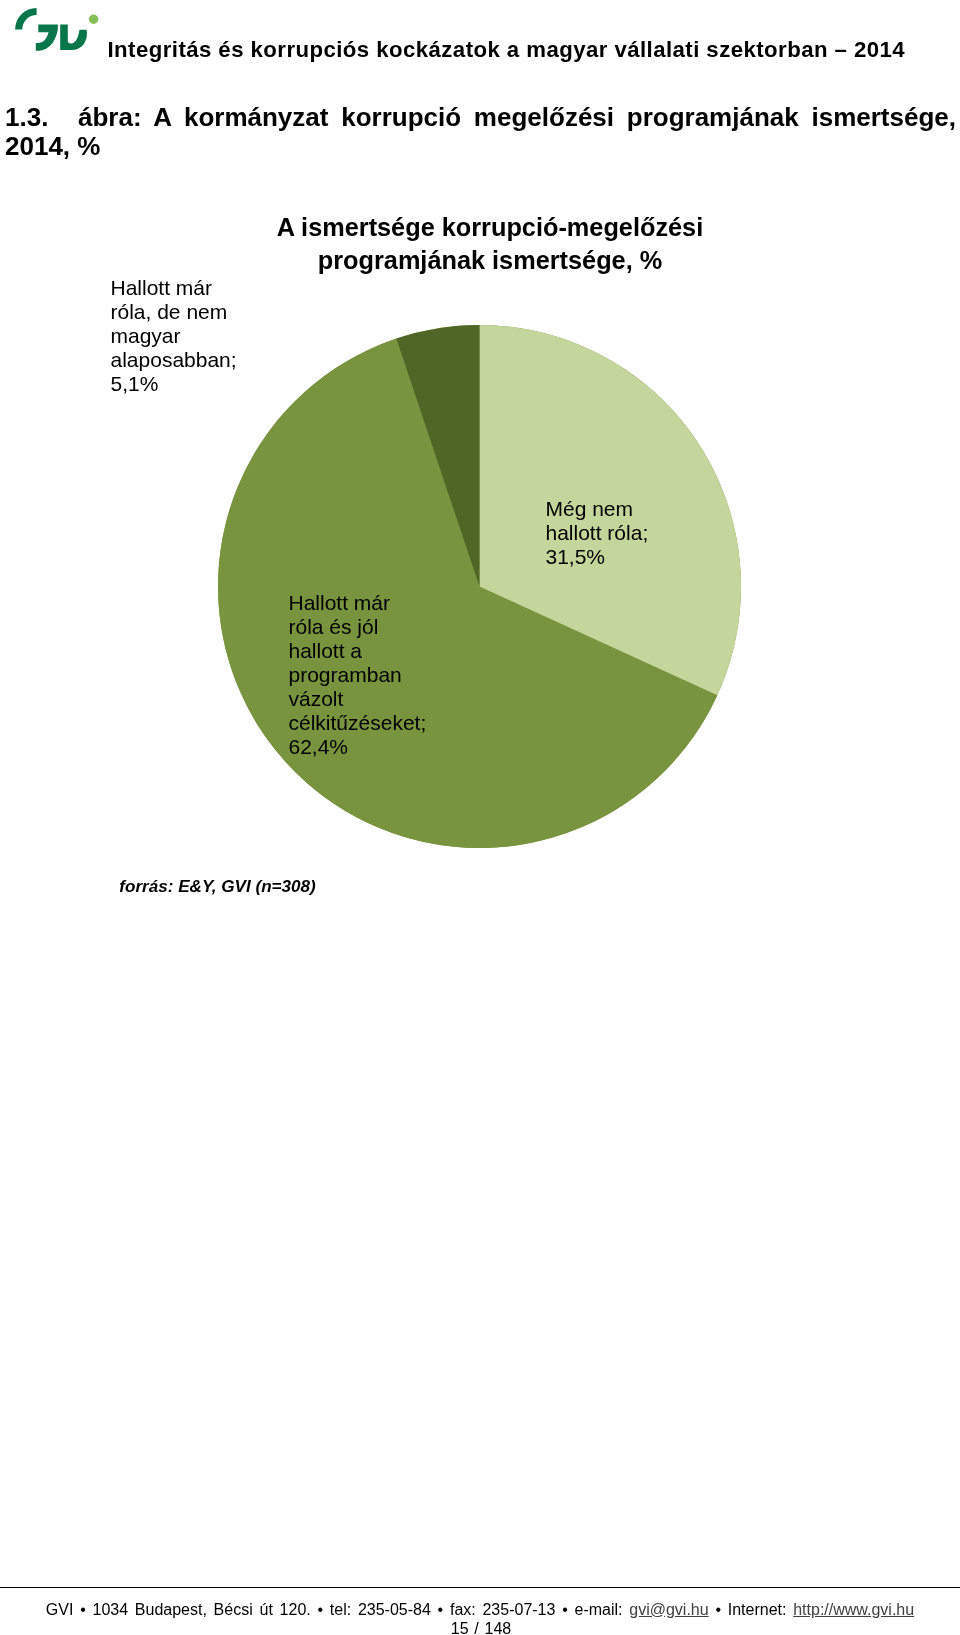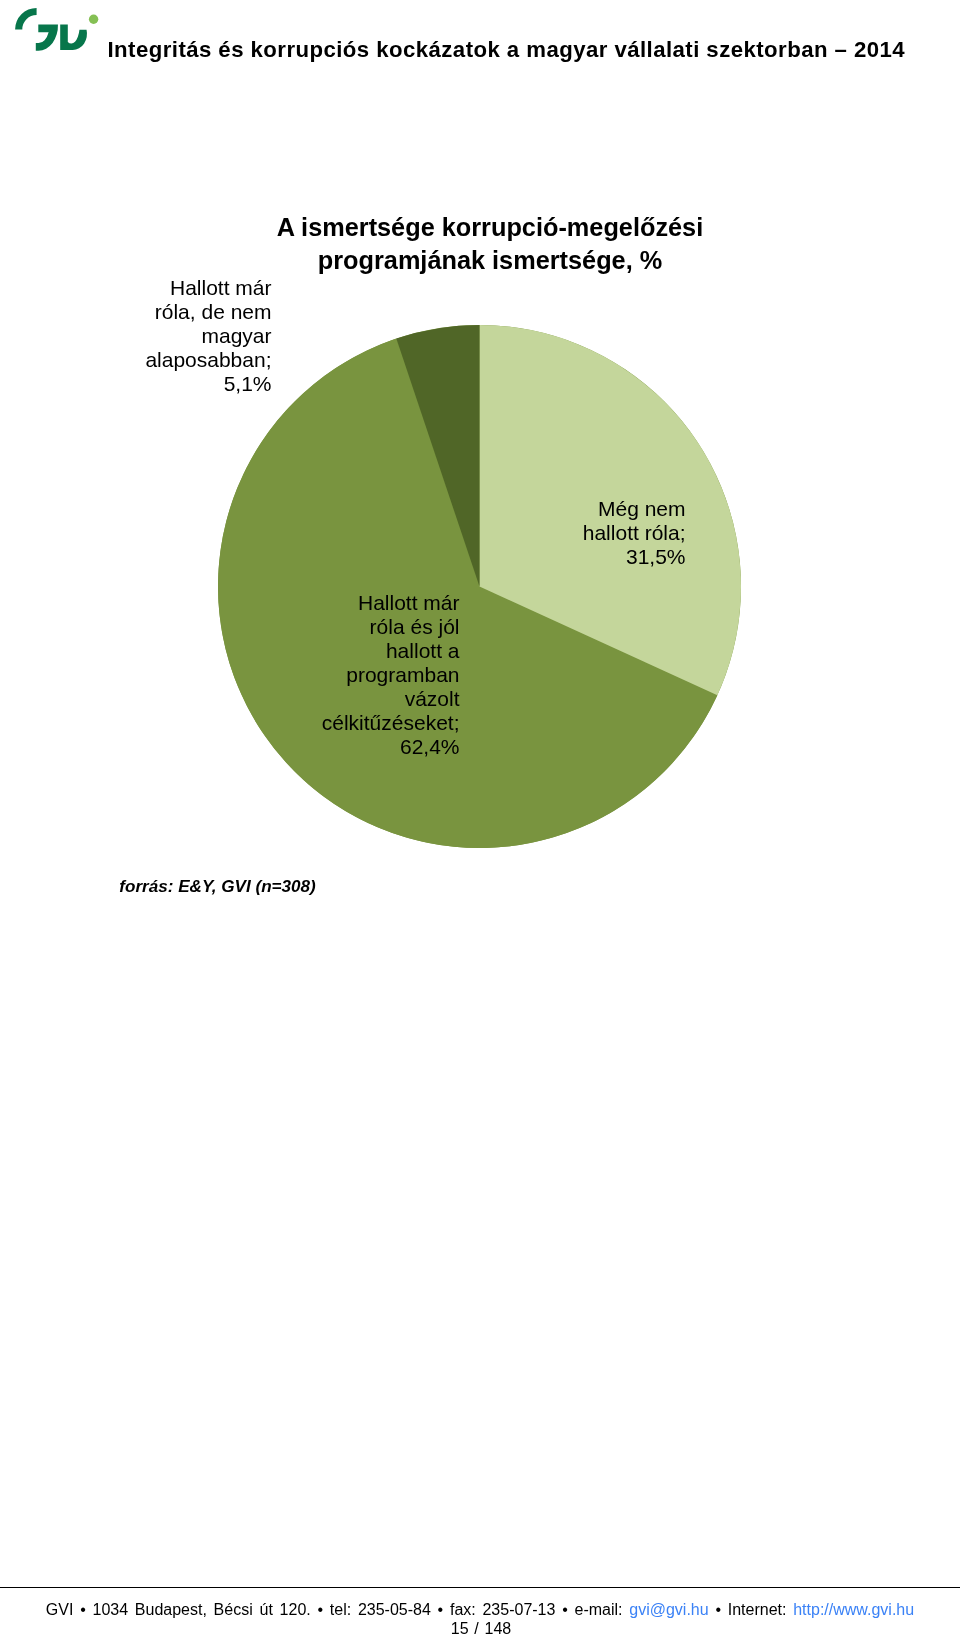--- a/index.html
+++ b/index.html
@@ -30,59 +30,60 @@
   #fig-caption .num{display:inline-block;width:73px;}
 
   
   #chart{position:absolute;left:0;top:0px;width:960px;height:960px;}
   #chart-title{
     position:absolute;left:190px;top:211px;width:600px;
     text-align:center;font-size:25.3px;font-weight:bold;line-height:32.8px;
   }
   #pie{position:absolute;left:218px;top:325px;width:523px;height:523px;}
 
-  .pie-label{position:absolute;font-size:21px;line-height:23.95px;text-align:right;color:#000;}
+  .pie-label{position:absolute;font-size:21px;line-height:23.95px;text-align:left;color:#000;}
   #label-left{left:110.5px;top:276.2px;width:161px;}
   #label-right{left:545.5px;top:497px;width:140px;}
   #label-bottom{left:288.5px;top:590.8px;width:171px;}
 
   #source{
     position:absolute;left:119.3px;top:876.5px;
     font-size:17.1px;font-style:italic;font-weight:bold;
   }
 
   
   #footer{position:absolute;left:0;top:1587px;width:960px;}
   #footer-rule{position:absolute;left:0;top:0;width:960px;height:1px;background:#000;}
   #footer-text{
     position:absolute;left:0;top:13.5px;width:960px;text-align:center;
     font-size:16px;white-space:nowrap;word-spacing:2.3px;
   }
   #page-number{
     position:absolute;left:1px;top:33.2px;width:960px;text-align:center;font-size:16px;word-spacing:1.3px;
   }
-  .link{color:#3b82f6;}
+  .link{color:#404040;text-decoration:underline;}
 </style>
 </head>
 <body>
 
 <div class="page">
 
   <div id="header">
     <svg id="logo" viewBox="14 5 86 48" width="86" height="48">
       <g fill="#07764b">
         <path d="M15.1 29.4 A21.5 21.5 0 0 1 36.6 7.9 L36.6 15.1 A14.3 14.3 0 0 0 22.3 29.4 Z"></path>
         <path d="M38.3 24.4 H57.95 A19.5 25.18 0 0 1 38.47 50.66 H35.8 V43.11 H38.47 A10.9 17.94 0 0 0 48.64 32.2 H38.3 Z"></path>
         <path d="M60.2 24.5 H67.8 V41.98 A8.38 17.53 0 0 0 79.44 29.7 H86.55 A14.25 16.17 0 0 1 72.75 49.92 H60.2 Z"></path>
       </g>
       <circle cx="93.6" cy="19.3" r="4.7" fill="#85c054"></circle>
     </svg>
     <div id="header-title">Integritás és korrupciós kockázatok a magyar vállalati szektorban – 2014</div>
   </div>
 
+  <div id="fig-caption"><span class="num">1.3.</span><span>ábra: A kormányzat korrupció megelőzési programjának ismertsége, 2014, %</span></div>
 
   <div id="chart">
     <div id="chart-title"><span>A ismertsége korrupció-megelőzési</span><br><span>programjának ismertsége, %</span></div>
     <svg id="pie" viewBox="0 0 522 522" width="523" height="523">
       <circle cx="261" cy="261" r="261" fill="#79943f"></circle>
       <path d="M261 261 L498.414 369.423 A261 261 0 1 1 177.987 13.553 Z" fill="#79943f"></path>
       <path d="M261 261 L261 0 A261 261 0 0 1 498.414 369.423 Z" fill="#c4d69b"></path>
       <path d="M261 261 L177.987 13.553 A261 261 0 0 1 261 0 Z" fill="#506627"></path>
     </svg>
     <div class="pie-label" id="label-left"><span>Hallott már</span><br><span>róla, de nem</span><br><span>magyar</span><br><span>alaposabban;</span><br><span>5,1%</span></div>

